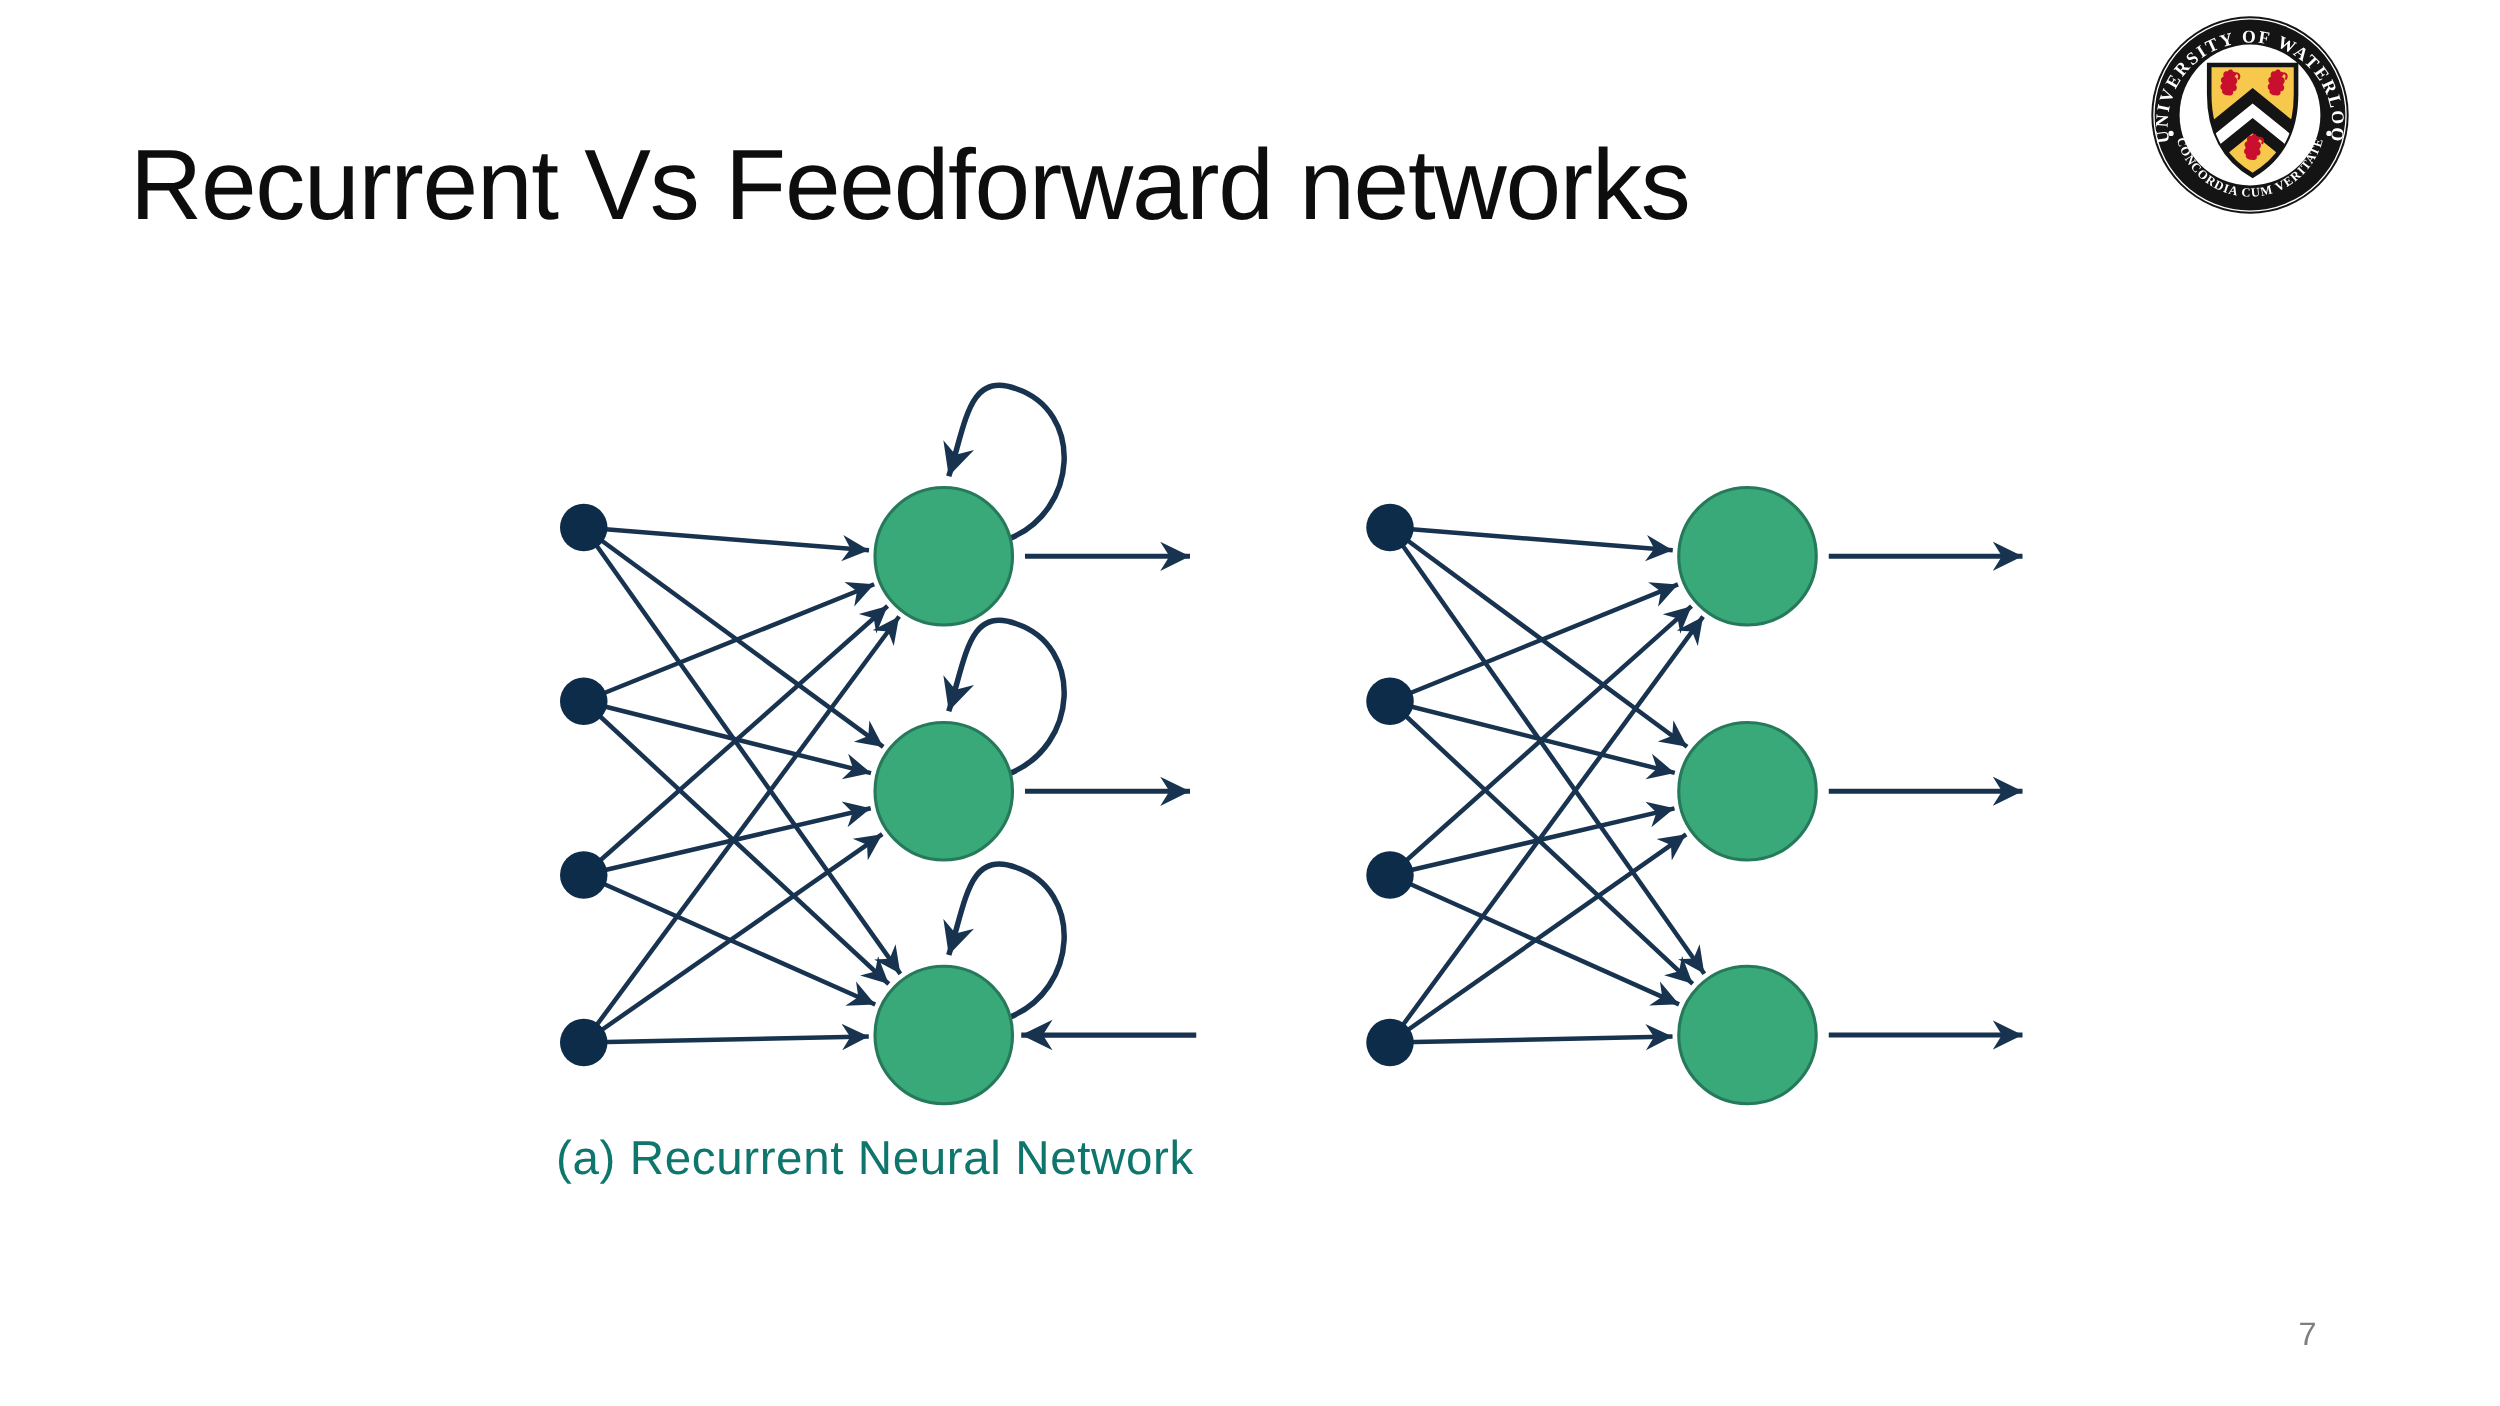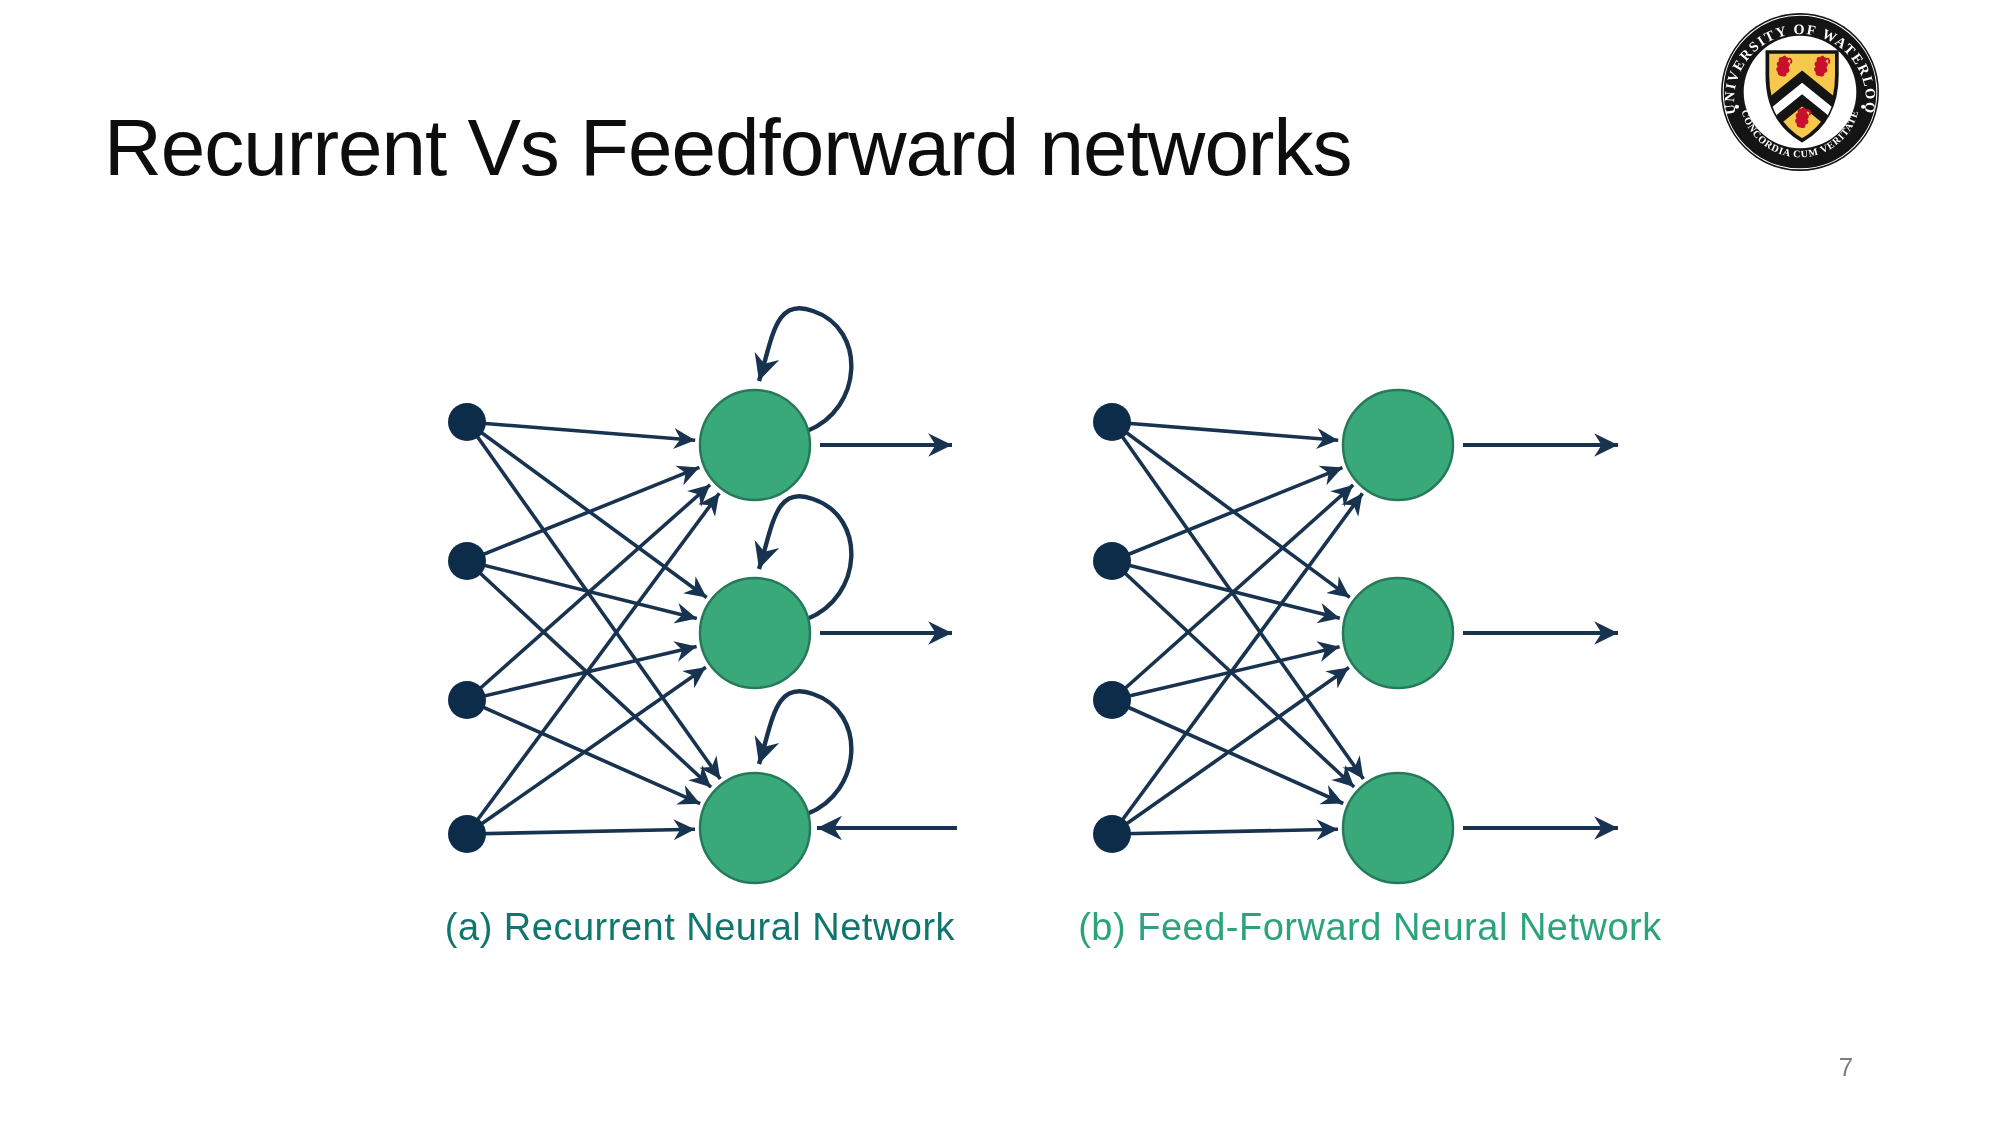--- a/index.html
+++ b/index.html
@@ -161,16 +161,15 @@
           <circle cx="1112" cy="700" r="19" fill="#0d2c4a"></circle>
           <circle cx="1112" cy="834" r="19" fill="#0d2c4a"></circle>
           <circle cx="1398" cy="445" r="55" fill="#3aa97a" stroke="#267a5b" stroke-width="2.5"></circle>
           <circle cx="1398" cy="633" r="55" fill="#3aa97a" stroke="#267a5b" stroke-width="2.5"></circle>
           <circle cx="1398" cy="828" r="55" fill="#3aa97a" stroke="#267a5b" stroke-width="2.5"></circle>
         </g>
       </g>
   </svg>
 
   <div class="caption caption-a" style="color: #0f766e;">(a) Recurrent Neural Network</div>
-  <div class="caption caption-b" style="color: rgb(45, 163, 122);">(b) Feed-Forward Neural Network</div>
 
   <div class="page-number">7</div>
 </div>
 
 </body></html>

